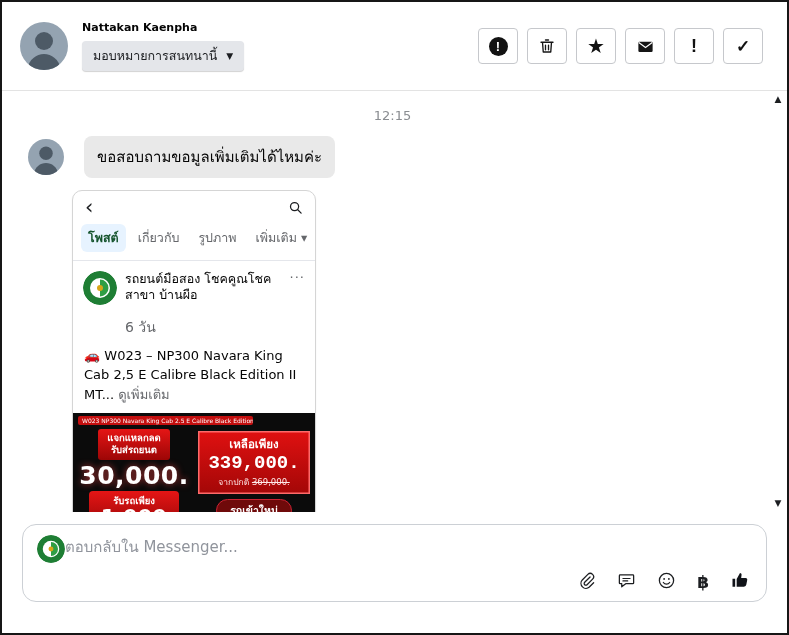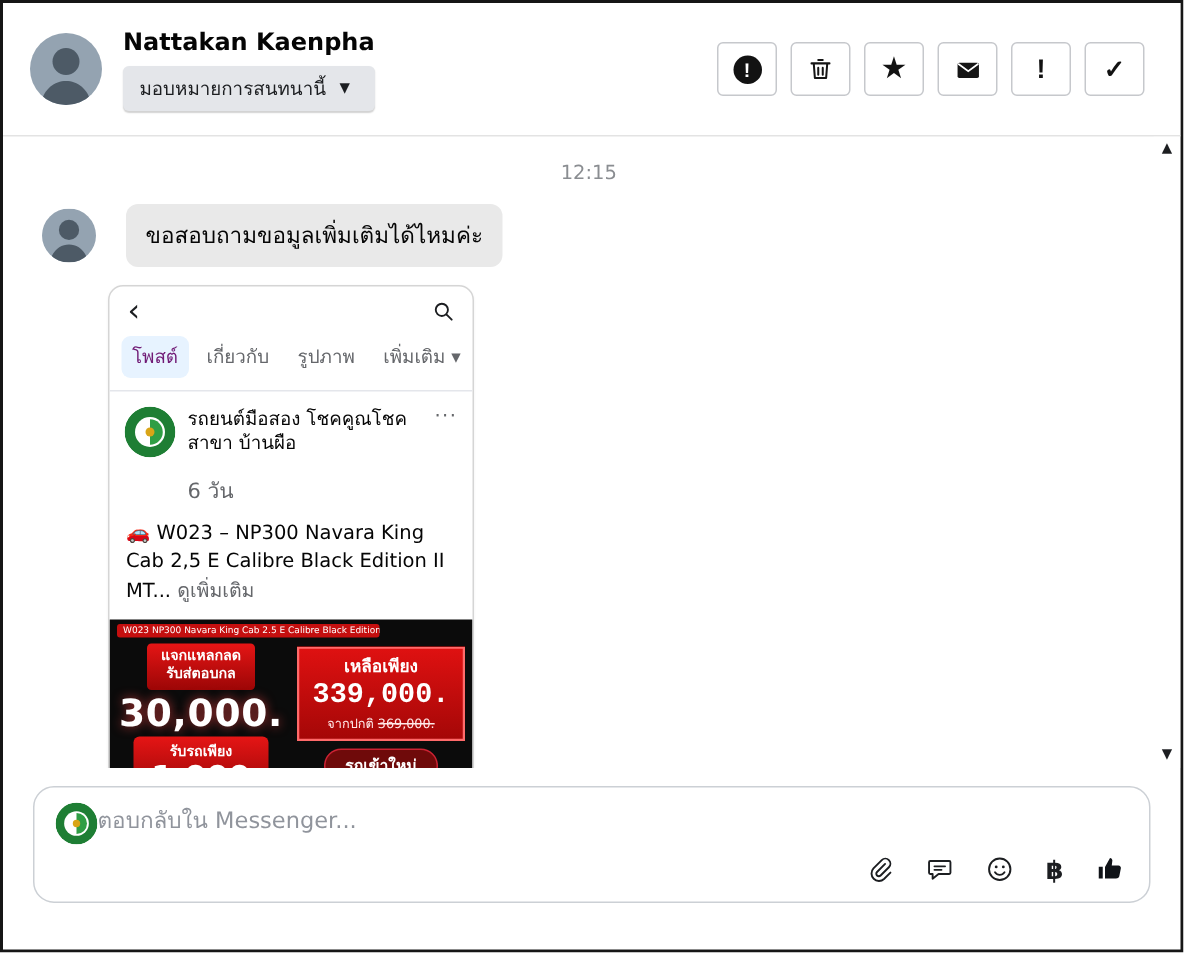--- a/index.html
+++ b/index.html
@@ -11,21 +11,21 @@
 
   
   .header { flex:0 0 89px; display:flex; align-items:center; padding:0 24px 0 18px;
             border-bottom:1px solid #e3e3e3; background:#fff; }
   .avatar { border-radius:50%; overflow:hidden; flex:0 0 auto; display:block; }
   .avatar svg { display:block; width:100%; height:100%; }
   .avatar-lg { width:48px; height:48px; }
   .avatar-sm { width:36px; height:36px; }
   .avatar-xs { width:28px; height:28px; }
   .header-info { margin-left:14px; display:flex; flex-direction:column; gap:7px; }
-  .contact-name { font-size:16px; font-weight:700; }
+  .contact-name { font-size:11px; font-weight:700; }
   .assign-btn { display:inline-flex; align-items:center; gap:9px; background:#e4e6ea;
                 border:none; border-radius:4px; padding:5px 11px; font-size:12.5px;
                 color:#1c1e21; cursor:pointer; font-family:inherit;
                 box-shadow:0 1px 1px rgba(0,0,0,.18); }
   .caret { font-size:9px; line-height:1; }
   .header-actions { margin-left:auto; display:flex; gap:9px; }
   .action-btn { width:40px; height:36px; background:#fff; border:1px solid #c6c8cc;
                 border-radius:4px; display:flex; align-items:center; justify-content:center;
                 cursor:pointer; padding:0; }
   .glyph { font-size:18px; font-weight:700; color:#121212; line-height:1; font-family:inherit; }
@@ -49,21 +49,21 @@
   
   .card { margin:12px 0 0 44px; width:244px; border:1px solid #d5d5d5;
           border-radius:10px 10px 0 0; background:#fff; overflow:hidden;
           box-shadow:0 1px 2px rgba(0,0,0,.06); }
   .card-top { height:32px; display:flex; align-items:center; justify-content:space-between;
               padding:0 12px; }
   .back { font-size:21px; line-height:1; color:#1c1e21; cursor:pointer; }
   .search-icn { display:flex; cursor:pointer; }
   .tabs { display:flex; align-items:center; gap:5px; padding:1px 8px 8px; }
   .tab { font-size:12.5px; color:#65676b; padding:4px 7px; cursor:pointer; white-space:nowrap; }
-  .tab-active { color:#701a75; background:#e7f3ff; border-radius:6px; font-weight:400; }
+  .tab-active { color:#14532d; background:#e7f3ff; border-radius:6px; font-weight:700; }
   .card-divider { height:1px; background:#e4e6eb; }
 
   .post { padding:10px 10px 0; }
   .post-head { display:flex; align-items:flex-start; gap:8px; }
   .page-avatar { width:34px; height:34px; border-radius:50%; flex:0 0 auto; }
   .post-head-text { flex:1 1 auto; }
   .page-name { font-size:12.5px; font-weight:400; line-height:1.3; }
   .post-meta { font-size:14px; color:#65676b; margin-top:12px; }
   .post-dots { color:#65676b; font-size:13px; letter-spacing:1px; cursor:pointer; line-height:1; }
   .post-text { margin:8px 1px 9px; font-size:13px; line-height:1.5; }
@@ -211,21 +211,21 @@
 
         <div class="post-text"><span>🚗 W023 – NP300 Navara King Cab 2,5 E Calibre Black Edition II MT</span><span>...</span> <span class="see-more">ดูเพิ่มเติม</span></div>
       </div>
 
       <div class="promo">
         <span class="promo-top-label">W023 NP300 Navara King Cab 2.5 E Calibre Black Edition II MT</span>
 
         <div class="promo-left">
           <span class="promo-tag">
             <div>แจกแหลกลด</div>
-            <div>รับส่ตอบกล</div>
+            <div>รับส่รถยนต</div>
           </span>
           <div class="promo-discount">30,000.</div>
           <span class="promo-down">
             <div class="promo-down-label">รับรถเพียง</div>
             <div class="promo-down-value">1,999</div>
           </span>
         </div>
 
         <div class="promo-right">
           <div class="promo-price-box">

